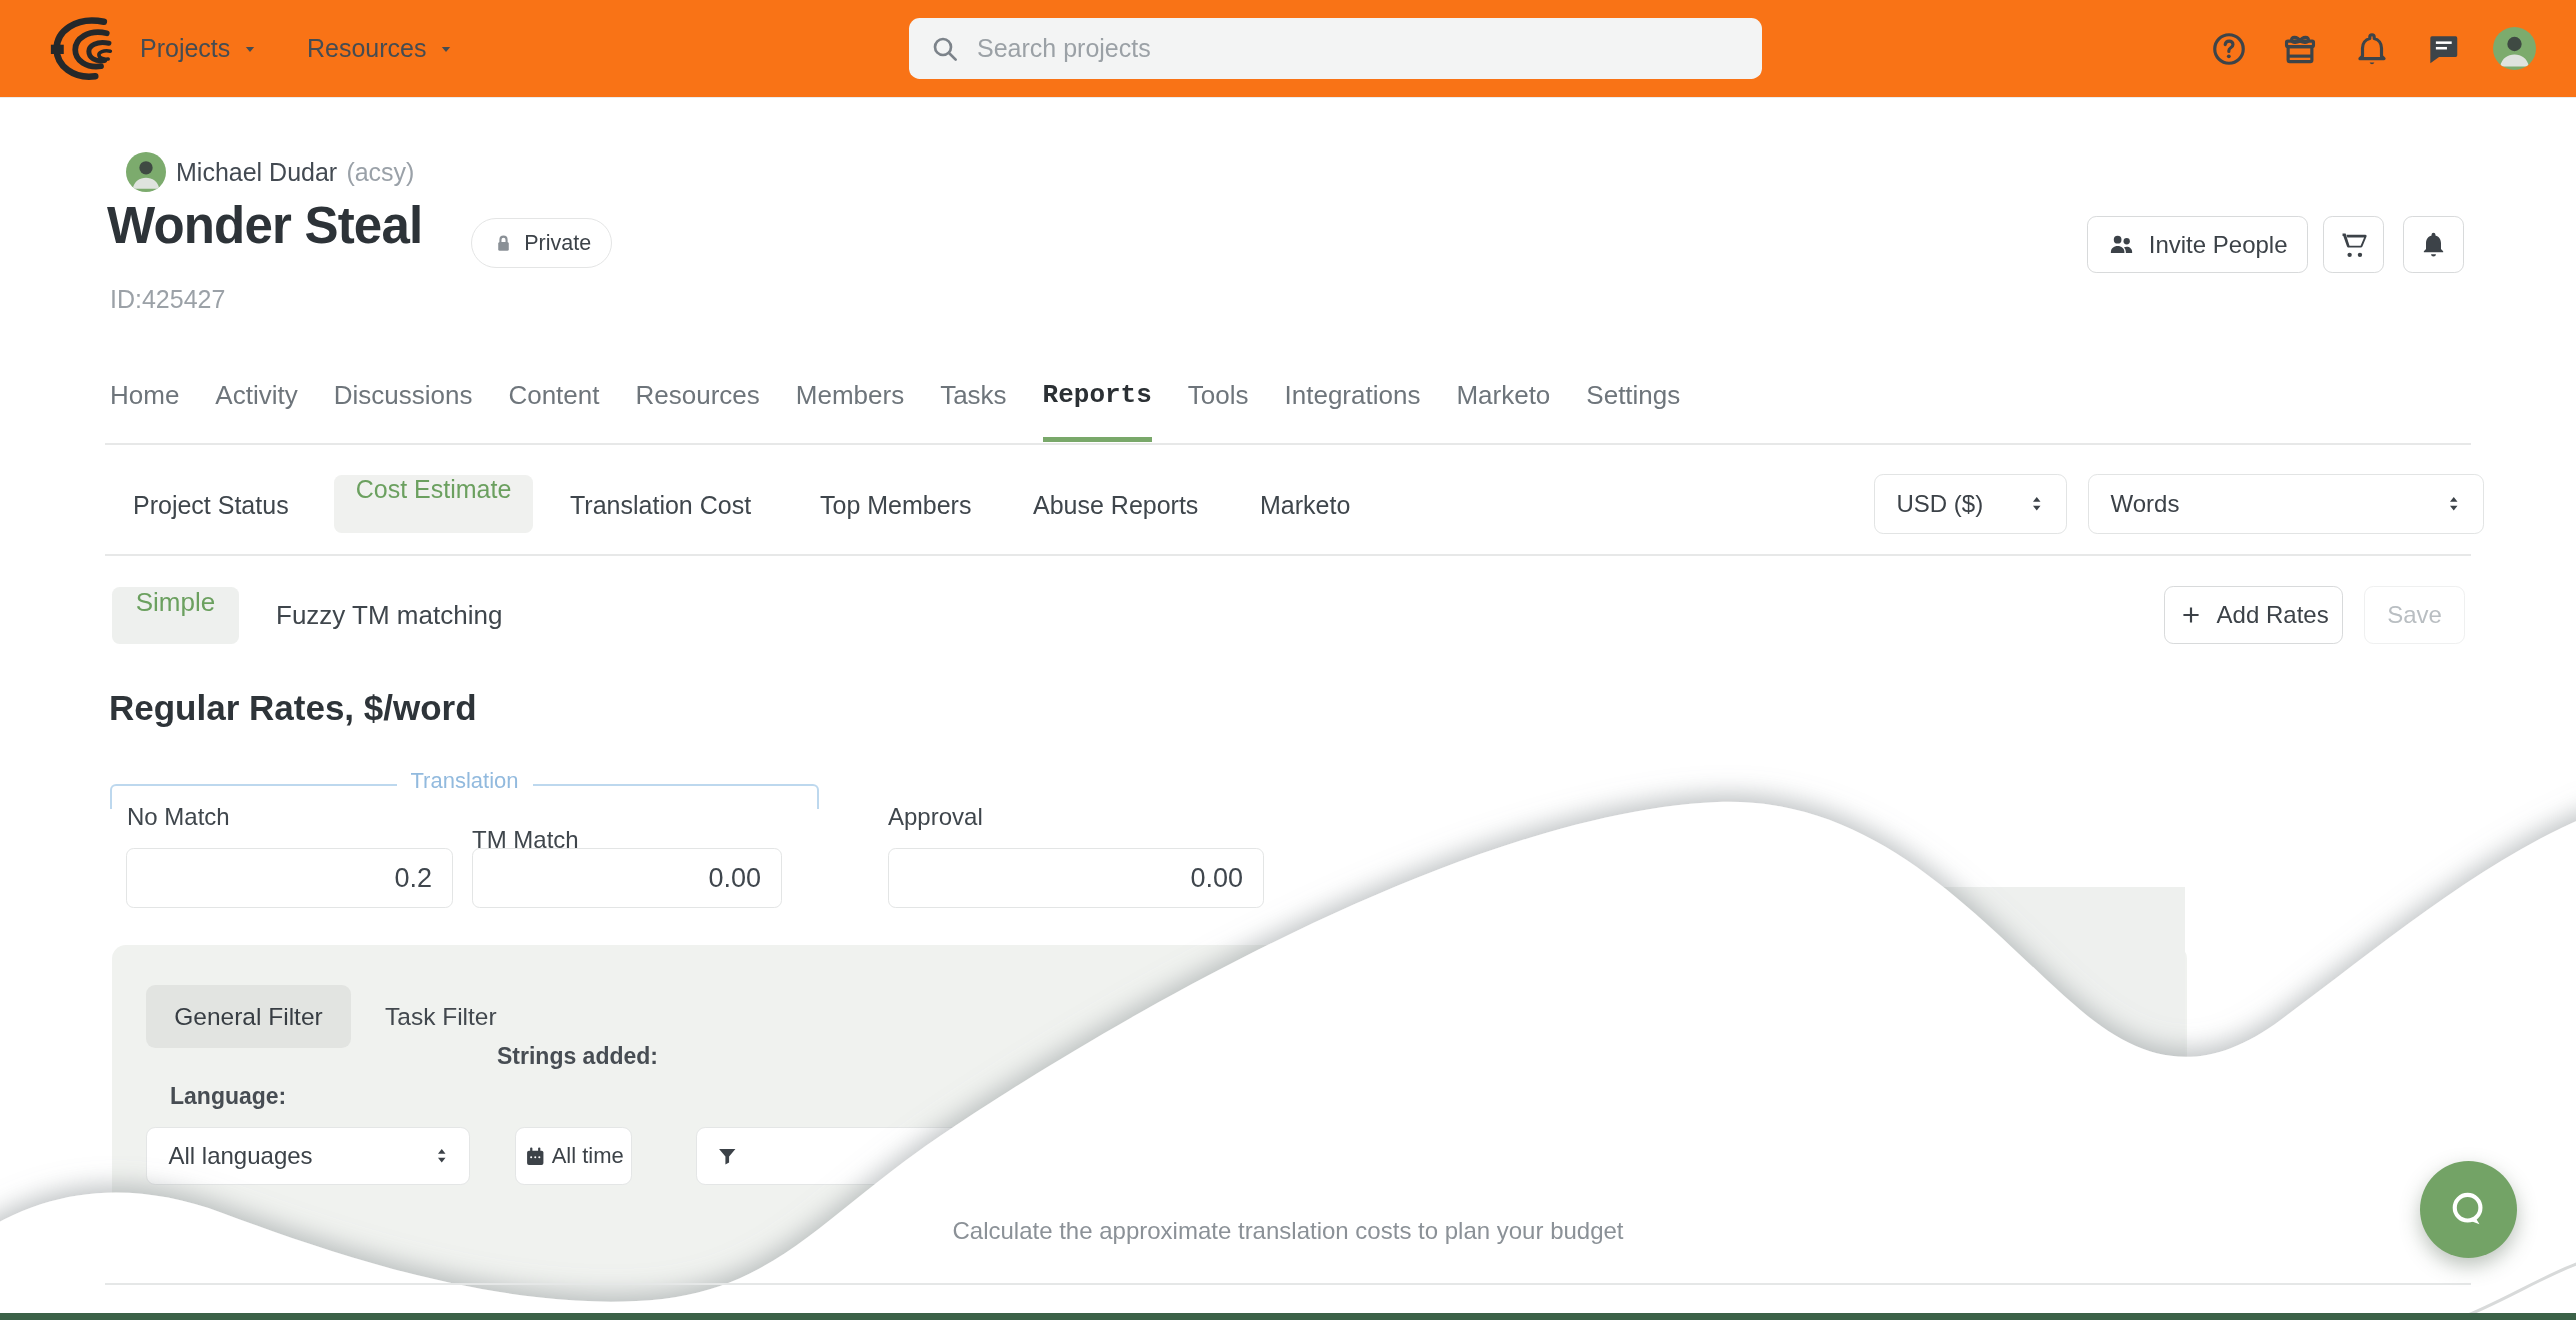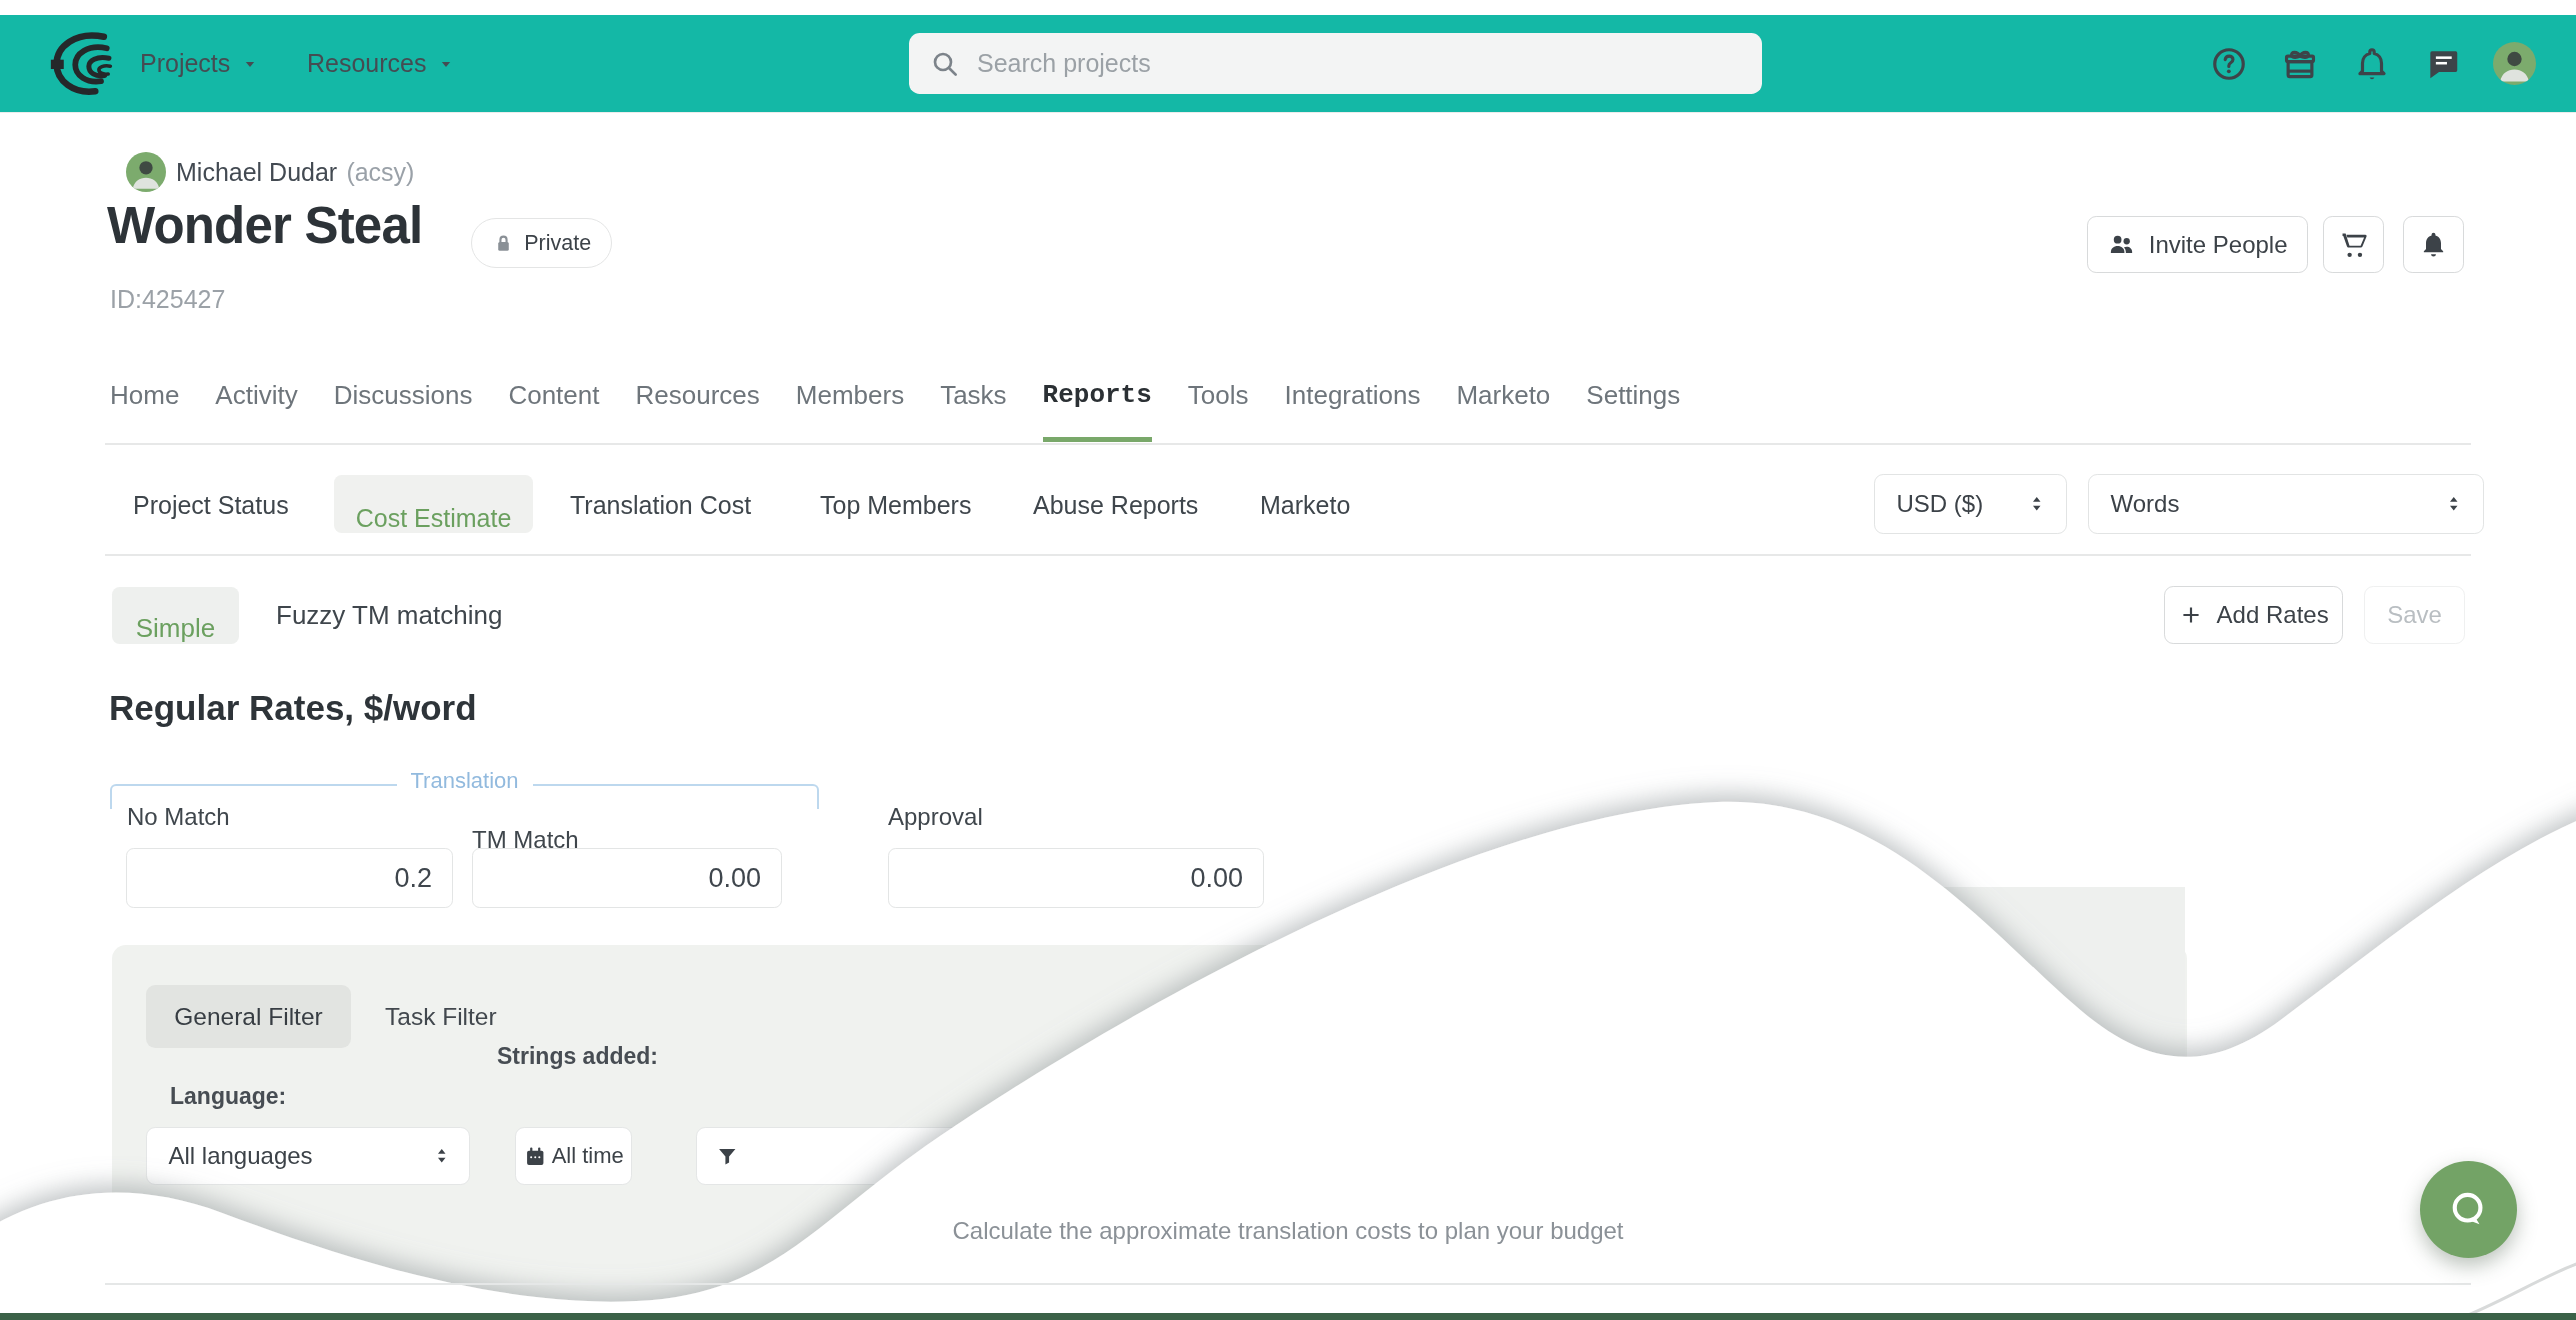--- a/index.html
+++ b/index.html
@@ -2,21 +2,21 @@
 <html style="font-size:12.3px"><head>
 <meta charset="utf-8">
 <style>
   html,body{margin:0;padding:0;background:#fff;}
   body{width:2576px;height:1321px;overflow:hidden;font-family:"Liberation Sans",sans-serif;color:#3c4248;}
   .page{position:relative;width:2576px;height:1321px;background:#fff;overflow:hidden;}
   .abs{position:absolute;}
   svg{display:block;}
 
   
-  .topbar{position:absolute;left:0;top:15px;width:100%;height:97px;background:#14b8a6;border-bottom:1.5px solid #ebecec;z-index:30;}
+  .topbar{position:absolute;left:0;top:0;width:100%;height:97px;background:#f97316;border-bottom:1.5px solid #ebecec;z-index:30;}
   .nav-item{position:absolute;top:0;height:97px;display:flex;align-items:center;gap:9.2px;font-size:25px;color:#454c52;cursor:pointer;}
   .search{position:absolute;left:909px;top:18.4px;width:853px;height:61px;background:#f3f4f4;border-radius:10.7px;display:flex;align-items:center;padding:0 20px;box-sizing:border-box;gap:14px;}
   .search input{flex:1;border:none;outline:none;background:transparent;font-size:25px;color:#4a5157;font-family:inherit;}
   .search input::placeholder{color:#9ba1a6;}
   .tb-icon{position:absolute;top:0;height:97px;display:flex;align-items:center;color:#3d4449;cursor:pointer;}
 
   
   .avatar{border-radius:50%;background:#7cab6d;position:relative;overflow:hidden;}
   .avatar svg{position:absolute;left:0;top:0;width:100%;height:100%;}
   .owner-line{position:absolute;left:176px;top:152px;height:41px;display:flex;align-items:center;font-size:25px;}
@@ -30,21 +30,21 @@
 
   
   .tabs{position:absolute;left:110px;top:380px;display:flex;gap:36px;font-size:26px;color:#6e757b;z-index:5;}
   .tab{position:relative;padding-bottom:31px;line-height:31px;cursor:pointer;white-space:nowrap;}
   .tab.active{color:#2b3034;font-weight:bold;font-family:Liberation Mono, monospace;}
   .tab.active::after{content:"";position:absolute;left:0;right:0;bottom:0;height:5.4px;background:#79a86a;}
   .rule{position:absolute;left:105px;width:2366px;height:1.5px;background:#e7e8e8;}
 
   
   .subtab{position:absolute;top:491px;font-size:25px;color:#3f464c;cursor:pointer;white-space:nowrap;}
-  .pill{display:flex;align-items:flex-end;justify-content:center;border-radius:7.7px;cursor:pointer;}
+  .pill{display:flex;align-items:flex-start;justify-content:center;border-radius:7.7px;cursor:pointer;}
   .pill.greenish{background:#f0f1ef;color:#6ba05f;}
   .select{position:absolute;background:#fff;border:1.5px solid #e2e4e4;border-radius:9.2px;display:flex;align-items:center;justify-content:space-between;padding:0 18.4px 0 21.5px;font-size:24px;color:#3c4248;box-sizing:border-box;cursor:pointer;}
 
   
   .rates-heading{position:absolute;left:109px;top:688px;font-size:35px;font-weight:bold;color:#2e3439;}
   .bracket{position:absolute;left:110px;top:784px;width:705px;height:23px;border-top:2.3px solid #bdd8ee;border-left:2.3px solid #bdd8ee;border-right:2.3px solid #bdd8ee;border-radius:6.1px 6.1px 0 0;}
   .bracket-label{position:absolute;left:50%;top:-18.4px;transform:translateX(-50%);background:#fff;padding:0 14px;font-size:22px;color:#92bade;white-space:nowrap;}
   .field-label{position:absolute;top:803px;font-size:24px;color:#3f464c;}
   .field-label.hint{border-bottom:2.3px dotted #9aa0a6;padding-bottom:3.1px;margin-top:23px;}
   .rate-input{position:absolute;top:848px;height:60px;background:#fff;border:1.5px solid #e3e5e5;border-radius:7.7px;box-sizing:border-box;font-size:27px;color:#3f464d;text-align:right;padding:0 20px;font-family:inherit;outline:none;}

